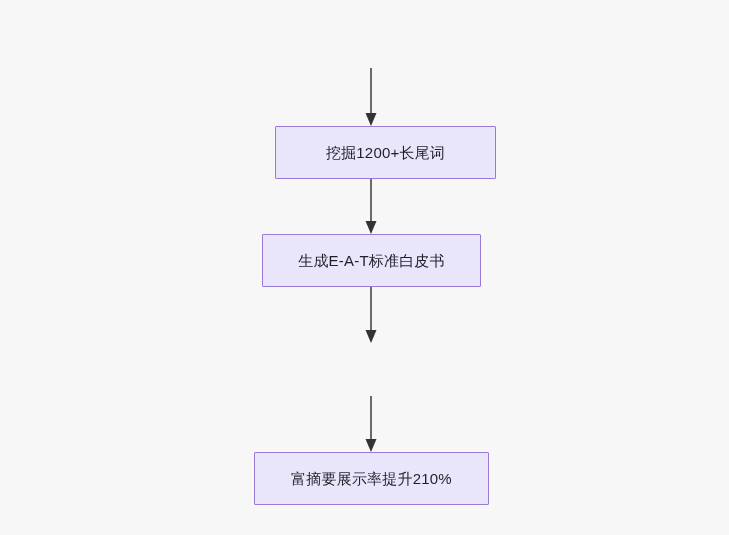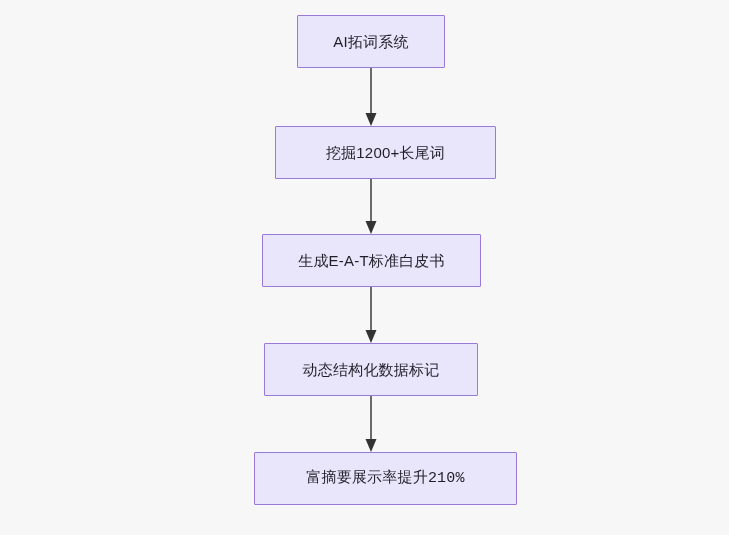--- a/index.html
+++ b/index.html
@@ -72,33 +72,27 @@
     </svg>
   </div>
 
   <div class="edge" style="left:361px; top:396px; width:20px; height:56px;">
     <svg width="20" height="56" viewBox="0 0 20 56">
       <line x1="10" y1="0" x2="10" y2="47" stroke="#6b6b6b" stroke-width="2"></line>
       <polygon points="10,56 4.5,43 15.5,43" fill="#333333"></polygon>
     </svg>
   </div>
 
-  <div class="node" style="left:297px; top:15px; width:148px; height:53px;">
-    <span class="node-label">AI拓词系统</span>
-  </div>
 
   <div class="node" style="left:275px; top:126px; width:221px; height:53px;">
     <span class="node-label">挖掘1200+长尾词</span>
   </div>
 
   <div class="node" style="left:262px; top:234px; width:219px; height:53px;align-items:center;">
     <span class="node-label">生成E-A-T标准白皮书</span>
   </div>
 
-  <div class="node" style="left:264px; top:343px; width:214px; height:53px;">
-    <span class="node-label">动态结构化数据标记</span>
-  </div>
 
-  <div class="node" style="left:254px; top:452px; width:263px; height:53px;font-family:Liberation Mono, monospace;">
+  <div class="node" style="left:254px; top:452px; width:235px; height:53px;">
     <span class="node-label">富摘要展示率提升210%</span>
   </div>
 
 </div>
 
 </body></html>

